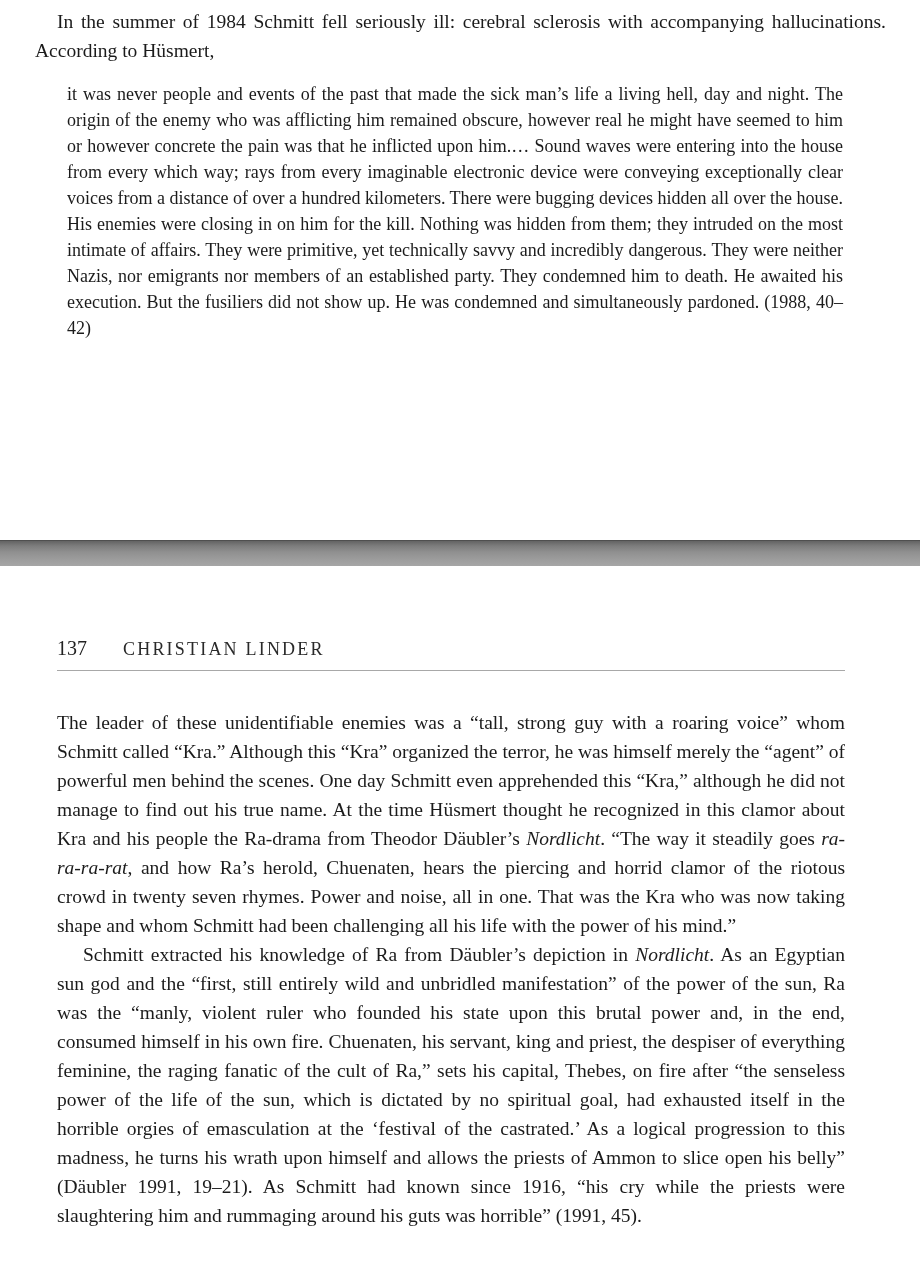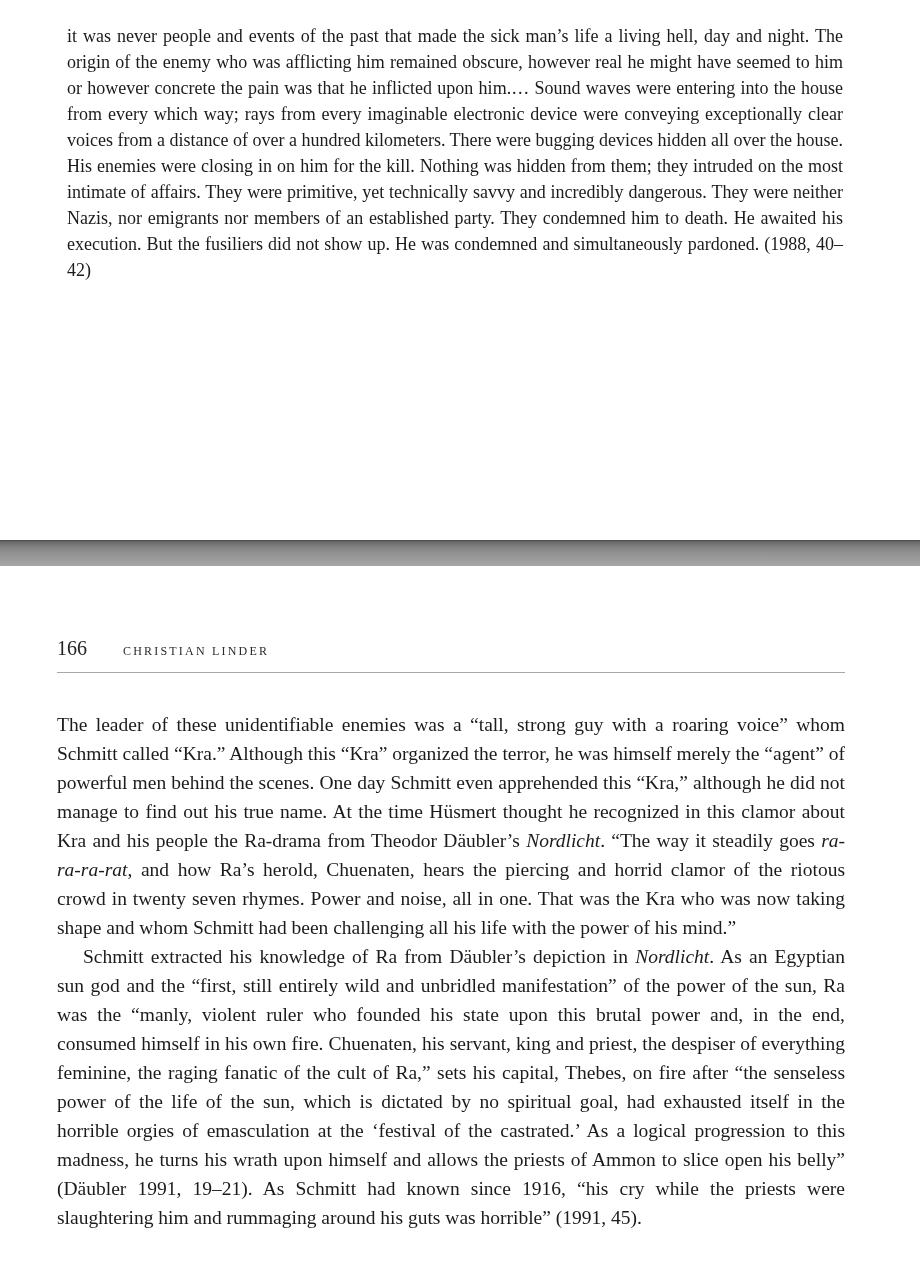--- a/index.html
+++ b/index.html
@@ -55,21 +55,21 @@
     align-items: baseline;
     margin: 0;
   }
   .page-number {
     font-size: 20px;
     line-height: 24px;
     color: #222222;
   }
   .running-head {
     margin-left: 36px;
-    font-size: 12px;
+    font-size: 18px;
     line-height: 24px;
     letter-spacing: 2.2px;
     color: #2a2a2a;
   }
   .header-rule {
     margin: 9px 0 0 0;
     border: none;
     border-top: 1px solid #a8a8a8;
     height: 0;
   }
@@ -86,28 +86,29 @@
     text-indent: 26px;
   }
   .body-para i { font-style: italic; }
 </style>
 </head>
 <body>
 
 <div class="scan">
 
   <section class="page-top">
+    <p class="intro">In the summer of 1984 Schmitt fell seriously ill: cerebral sclerosis with accompanying hallucinations. According to Hüsmert,</p>
     <blockquote class="quote">it was never people and events of the past that made the sick man’s life a living hell, day and night. The origin of the enemy who was afflicting him remained obscure, however real he might have seemed to him or however concrete the pain was that he inflicted upon him.… Sound waves were entering into the house from every which way; rays from every imaginable electronic device were conveying exceptionally clear voices from a distance of over a hundred kilometers. There were bugging devices hidden all over the house. His enemies were closing in on him for the kill. Nothing was hidden from them; they intruded on the most intimate of affairs. They were primitive, yet technically savvy and incredibly dangerous. They were neither Nazis, nor emigrants nor members of an established party. They condemned him to death. He awaited his execution. But the fusiliers did not show up. He was condemned and simultaneously pardoned. (1988, 40–42)</blockquote>
   </section>
 
   <div class="page-divider"></div>
 
   <section class="page-bottom">
     <header class="running-header">
-      <span class="page-number">166</span>
+      <span class="page-number">137</span>
       <span class="running-head">CHRISTIAN LINDER</span>
     </header>
     <hr class="header-rule">
 
     <p class="body-para first"><span>The leader of these unidentifiable enemies was a “tall, strong guy with a roaring voice” whom Schmitt called “Kra.” Although this “Kra” organized the terror, he was himself merely the “agent” of powerful men behind the scenes. One day Schmitt even apprehended this “Kra,” although he did not manage to find out his true name. At the time Hüsmert thought he recognized in this clamor about Kra and his people the Ra-drama from Theodor Däubler’s </span><i>Nordlicht</i><span>. “The way it steadily goes </span><i>ra-ra-ra-rat</i><span>, and how Ra’s herold, Chuenaten, hears the piercing and horrid clamor of the riotous crowd in twenty seven rhymes. Power and noise, all in one. That was the Kra who was now taking shape and whom Schmitt had been challenging all his life with the power of his mind.”</span></p>
 
     <p class="body-para indented"><span>Schmitt extracted his knowledge of Ra from Däubler’s depiction in </span><i>Nordlicht</i><span>. As an Egyptian sun god and the “first, still entirely wild and unbridled manifestation” of the power of the sun, Ra was the “manly, violent ruler who founded his state upon this brutal power and, in the end, consumed himself in his own fire. Chuenaten, his servant, king and priest, the despiser of everything feminine, the raging fanatic of the cult of Ra,” sets his capital, Thebes, on fire after “the senseless power of the life of the sun, which is dictated by no spiritual goal, had exhausted itself in the horrible orgies of emasculation at the ‘festival of the castrated.’ As a logical progression to this madness, he turns his wrath upon himself and allows the priests of Ammon to slice open his belly” (Däubler 1991, 19–21). As Schmitt had known since 1916, “his cry while the priests were slaughtering him and rummaging around his guts was horrible” (1991, 45).</span></p>
   </section>
 
 </div>

